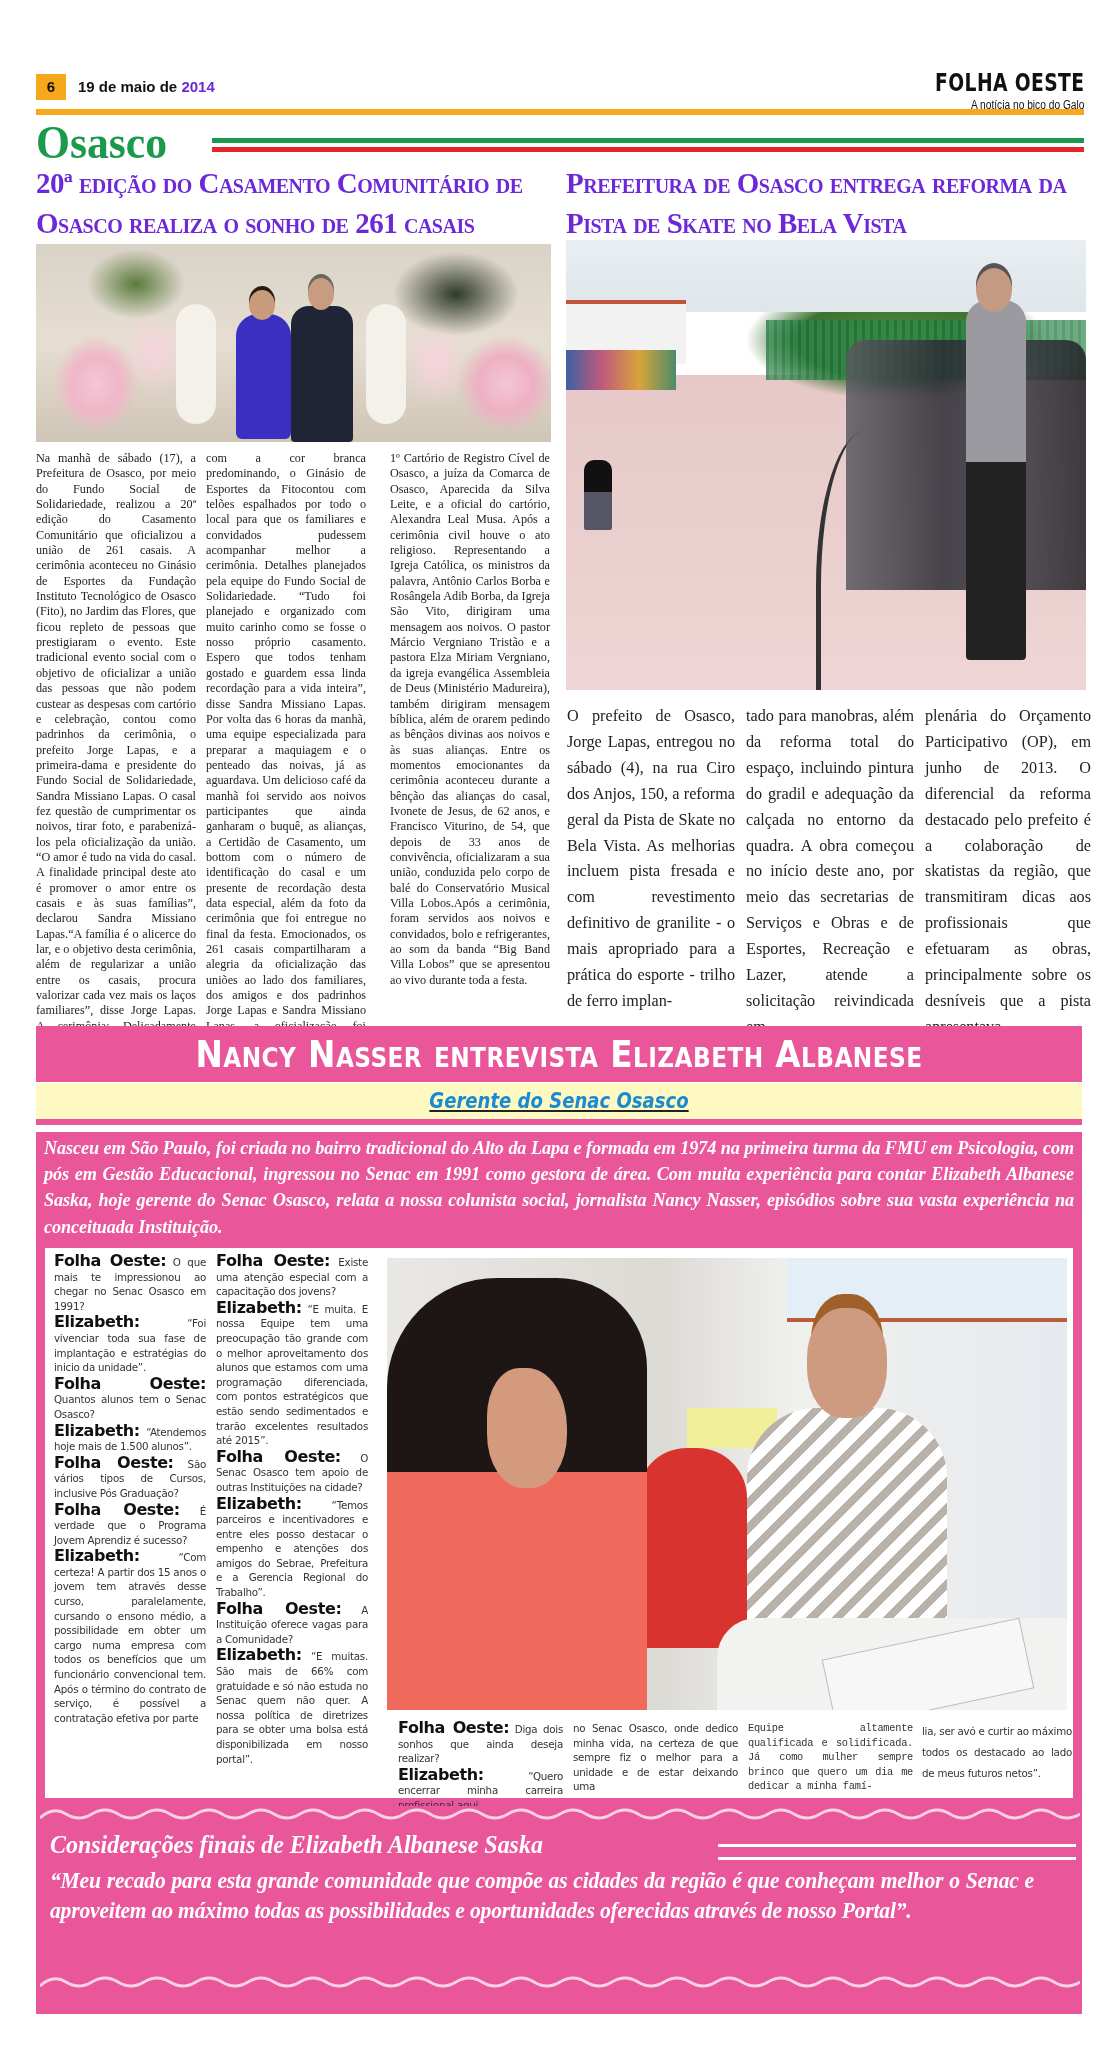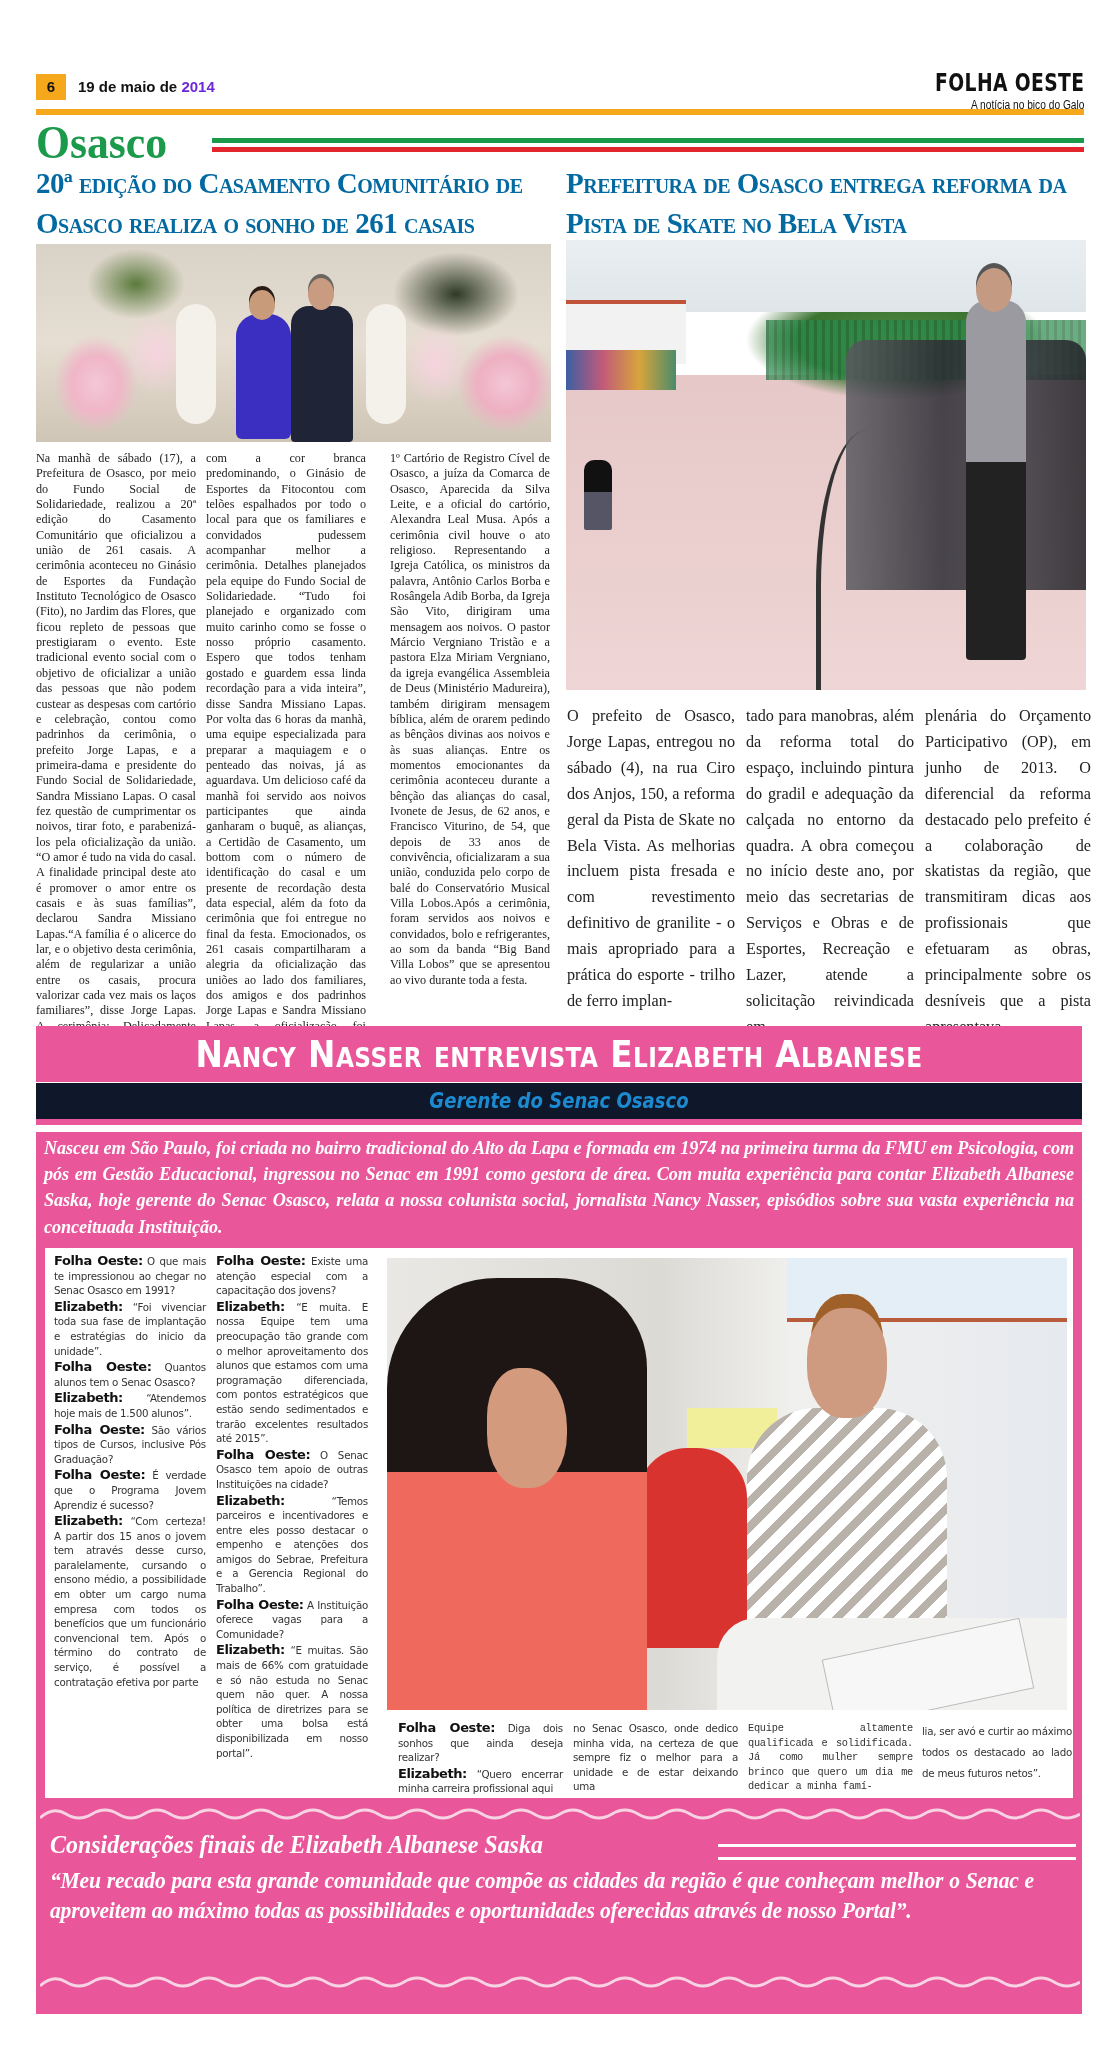--- a/index.html
+++ b/index.html
@@ -15,21 +15,21 @@
   .header-rule { position: absolute; left: 36px; right: 36px; top: 109px; height: 6px; background: #f6a81c; }
 
   
   .section-title { position: absolute; left: 36px; top: 117px; font: bold 46px "Liberation Serif", serif; color: #1b9a4b; line-height: 52px; transform: scaleX(0.95); transform-origin: left; }
   .flag-lines { position: absolute; left: 212px; right: 36px; top: 138px; height: 18px; }
   .flag-lines .g { position: absolute; left: 0; right: 0; top: 0; height: 5px; background: #1b9a4b; }
   .flag-lines .w { position: absolute; left: 0; right: 0; top: 5px; height: 4px; background: #ffffff; }
   .flag-lines .r { position: absolute; left: 0; right: 0; top: 9px; height: 5px; background: #e3262e; }
 
   
-  .headline { position: absolute; font-family: "Liberation Serif", serif; color: #0369a1; font-variant: small-caps; font-size: 29px; line-height: 40px; font-weight: bold; letter-spacing: -0.5px; }
+  .headline { position: absolute; font-family: "Liberation Serif", serif; color: #6d28d9; font-variant: small-caps; font-size: 29px; line-height: 40px; font-weight: bold; letter-spacing: -0.5px; }
   .headline.left { left: 36px; top: 163px; width: 525px; }
   .headline.right { left: 566px; top: 163px; width: 520px; }
 
   
   .photo { position: absolute; overflow: hidden; }
   .photo-wedding { left: 36px; top: 244px; width: 515px; height: 198px;
     background:
       radial-gradient(ellipse 60px 70px at 60px 140px, #f3c7d6 0%, #f0b6c8 40%, rgba(240,182,200,0) 70%),
       radial-gradient(ellipse 70px 70px at 470px 140px, #f3c7d6 0%, #eeb0c3 40%, rgba(240,182,200,0) 70%),
       radial-gradient(ellipse 50px 60px at 120px 110px, #f6d3de 0%, rgba(246,211,222,0) 70%),
@@ -65,29 +65,29 @@
   .col-c { left: 390px; top: 451px; width: 160px; }
 
   .skate-text { position: absolute; font-family: "Liberation Serif", serif; font-size: 16.2px; line-height: 25.9px; color: #222; text-align: justify; }
   .sk-a { left: 567px; top: 704px; width: 168px; }
   .sk-b { left: 746px; top: 704px; width: 168px; }
   .sk-c { left: 925px; top: 704px; width: 166px; }
 
   
   .pink-title { position: absolute; left: 36px; top: 1026px; width: 1046px; height: 56px; background: #e9579a; }
   .pink-title h2 { margin: 0; color: #fff; font: bold 38px "DejaVu Sans", sans-serif; font-variant: small-caps; text-align: center; line-height: 56px; letter-spacing: 0.5px; transform: scaleX(0.86); transform-origin: center; white-space: nowrap; }
-  .subtitle-bar { position: absolute; left: 36px; top: 1083px; width: 1046px; height: 36px; background: #0f172a; border-bottom: 6px solid #e9579a; }
+  .subtitle-bar { position: absolute; left: 36px; top: 1083px; width: 1046px; height: 36px; background: #fef9c3; border-bottom: 6px solid #e9579a; text-decoration: underline; }
   .subtitle-bar span { display: block; text-align: center; color: #1c8ad1; font: italic bold 21px "DejaVu Sans", sans-serif; line-height: 36px; transform: scaleX(0.86); }
   .pink-box { position: absolute; left: 36px; top: 1132px; width: 1046px; height: 677px; background: #e9579a; }
   .intro { position: absolute; left: 44px; top: 1135px; width: 1030px; color: #fff; font: italic bold 18.2px "Liberation Serif", serif; line-height: 26.2px; text-align: justify; letter-spacing: -0.1px; }
   .interview-panel { position: absolute; left: 45px; top: 1248px; width: 1028px; height: 550px; background: #ffffff; }
 
   .iv-text { position: absolute; font-family: "DejaVu Sans", sans-serif; font-size: 10.3px; line-height: 14.6px; color: #333; text-align: justify; letter-spacing: -0.25px; }
   .iv-text p { margin: 0 0 2px 0; }
-  .iv-text .q { font-family: "DejaVu Sans", sans-serif; font-weight: bold; color: #111; font-size: 13px; letter-spacing: -0.4px; }
+  .iv-text .q { font-family: "DejaVu Sans", sans-serif; font-weight: bold; color: #111; font-size: 16px; letter-spacing: -0.4px; }
   .iv-a { left: 54px; top: 1254px; width: 152px; }
   .iv-b { left: 216px; top: 1254px; width: 152px; }
   .iv-c { left: 398px; top: 1721px; width: 165px; }
   .iv-d { left: 573px; top: 1721px; width: 165px; }
   .iv-e { left: 748px; top: 1721px; width: 165px; font-family: Liberation Mono, monospace; }
   .iv-f { left: 922px; top: 1721px; width: 150px; line-height: 21px; }
 
   .photo-interview { left: 387px; top: 1258px; width: 680px; height: 452px;
     background: linear-gradient(90deg, #e9e8e4 0%, #dcdad5 40%, #f0f0ee 60%, #e6e9ee 100%); }
   .photo-interview .window { position: absolute; left: 400px; top: 0; width: 280px; height: 60px; background: #e4eef6; border-bottom: 4px solid #b85c3c; }

